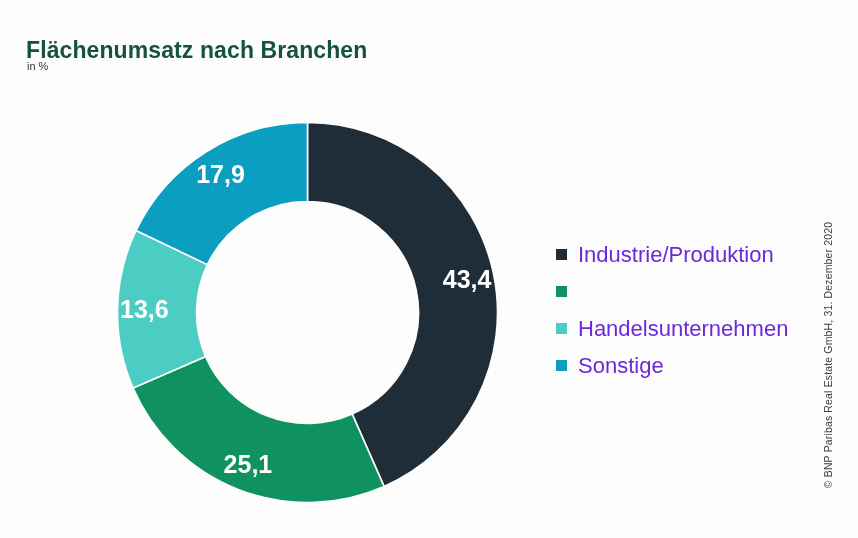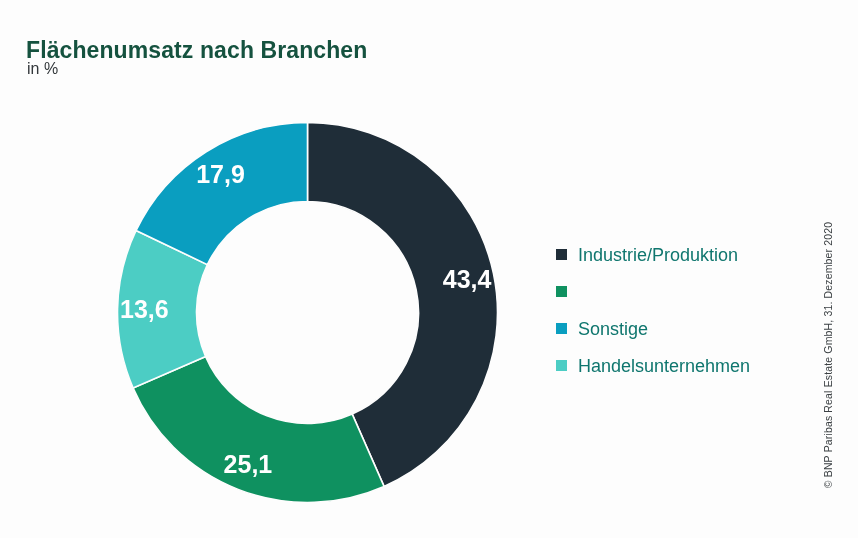--- a/index.html
+++ b/index.html
@@ -28,21 +28,21 @@
     font-size: 23px;
     font-weight: 600;
     color: #15523f;
     letter-spacing: 0.1px;
     white-space: nowrap;
   }
   #chart-subtitle {
     position: absolute;
     left: 27px;
     top: 60px;
-    font-size: 16px;
+    font-size: 11px;
     font-weight: 400;
     color: #33383b;
     white-space: nowrap;
   }
 
   
   #donut-wrap {
     position: absolute;
     left: 117px;
     top: 122px;
@@ -75,22 +75,22 @@
     align-items: center;
     height: 37px;
   }
   .legend-swatch {
     width: 11px;
     height: 11px;
     flex: 0 0 11px;
     margin-right: 11px;
   }
   .legend-label {
-    font-size: 18px;
-    color: #0f766e;
+    font-size: 22px;
+    color: #6d28d9;
     white-space: nowrap;
     line-height: 1;
   }
 
   
   #copyright-note {
     position: absolute;
     left: 828px;
     top: 355px;
     transform: translate(-50%, -50%) rotate(-90deg);
@@ -128,24 +128,24 @@
 
   <div id="chart-legend">
       <div class="legend-item">
         <span class="legend-swatch" style="background: rgb(31, 45, 56);"></span>
         <span class="legend-label">Industrie/Produktion</span>
       </div>
       <div class="legend-item">
         <span class="legend-swatch" style="background: rgb(15, 145, 96);"></span>
       </div>
       <div class="legend-item">
+        <span class="legend-swatch" style="background: rgb(76, 205, 196);"></span>
+        <span class="legend-label">Handelsunternehmen</span>
+      </div>
+      <div class="legend-item">
         <span class="legend-swatch" style="background: rgb(10, 158, 192);"></span>
         <span class="legend-label">Sonstige</span>
-      </div>
-      <div class="legend-item">
-        <span class="legend-swatch" style="background: rgb(76, 205, 196);"></span>
-        <span class="legend-label">Handelsunternehmen</span>
       </div>
     </div>
 
   <div id="copyright-note">© BNP Paribas Real Estate GmbH, 31. Dezember 2020</div>
 
 </div>
 
 </body></html>

